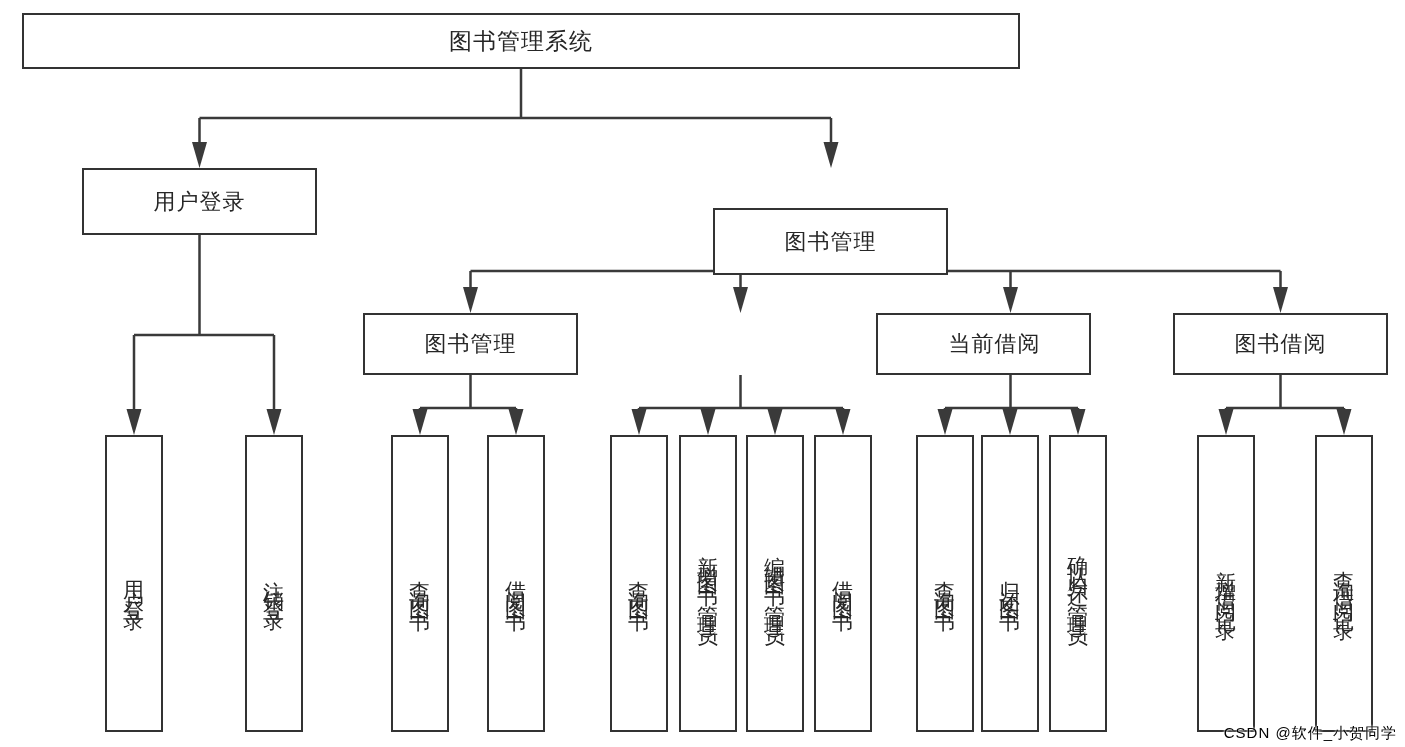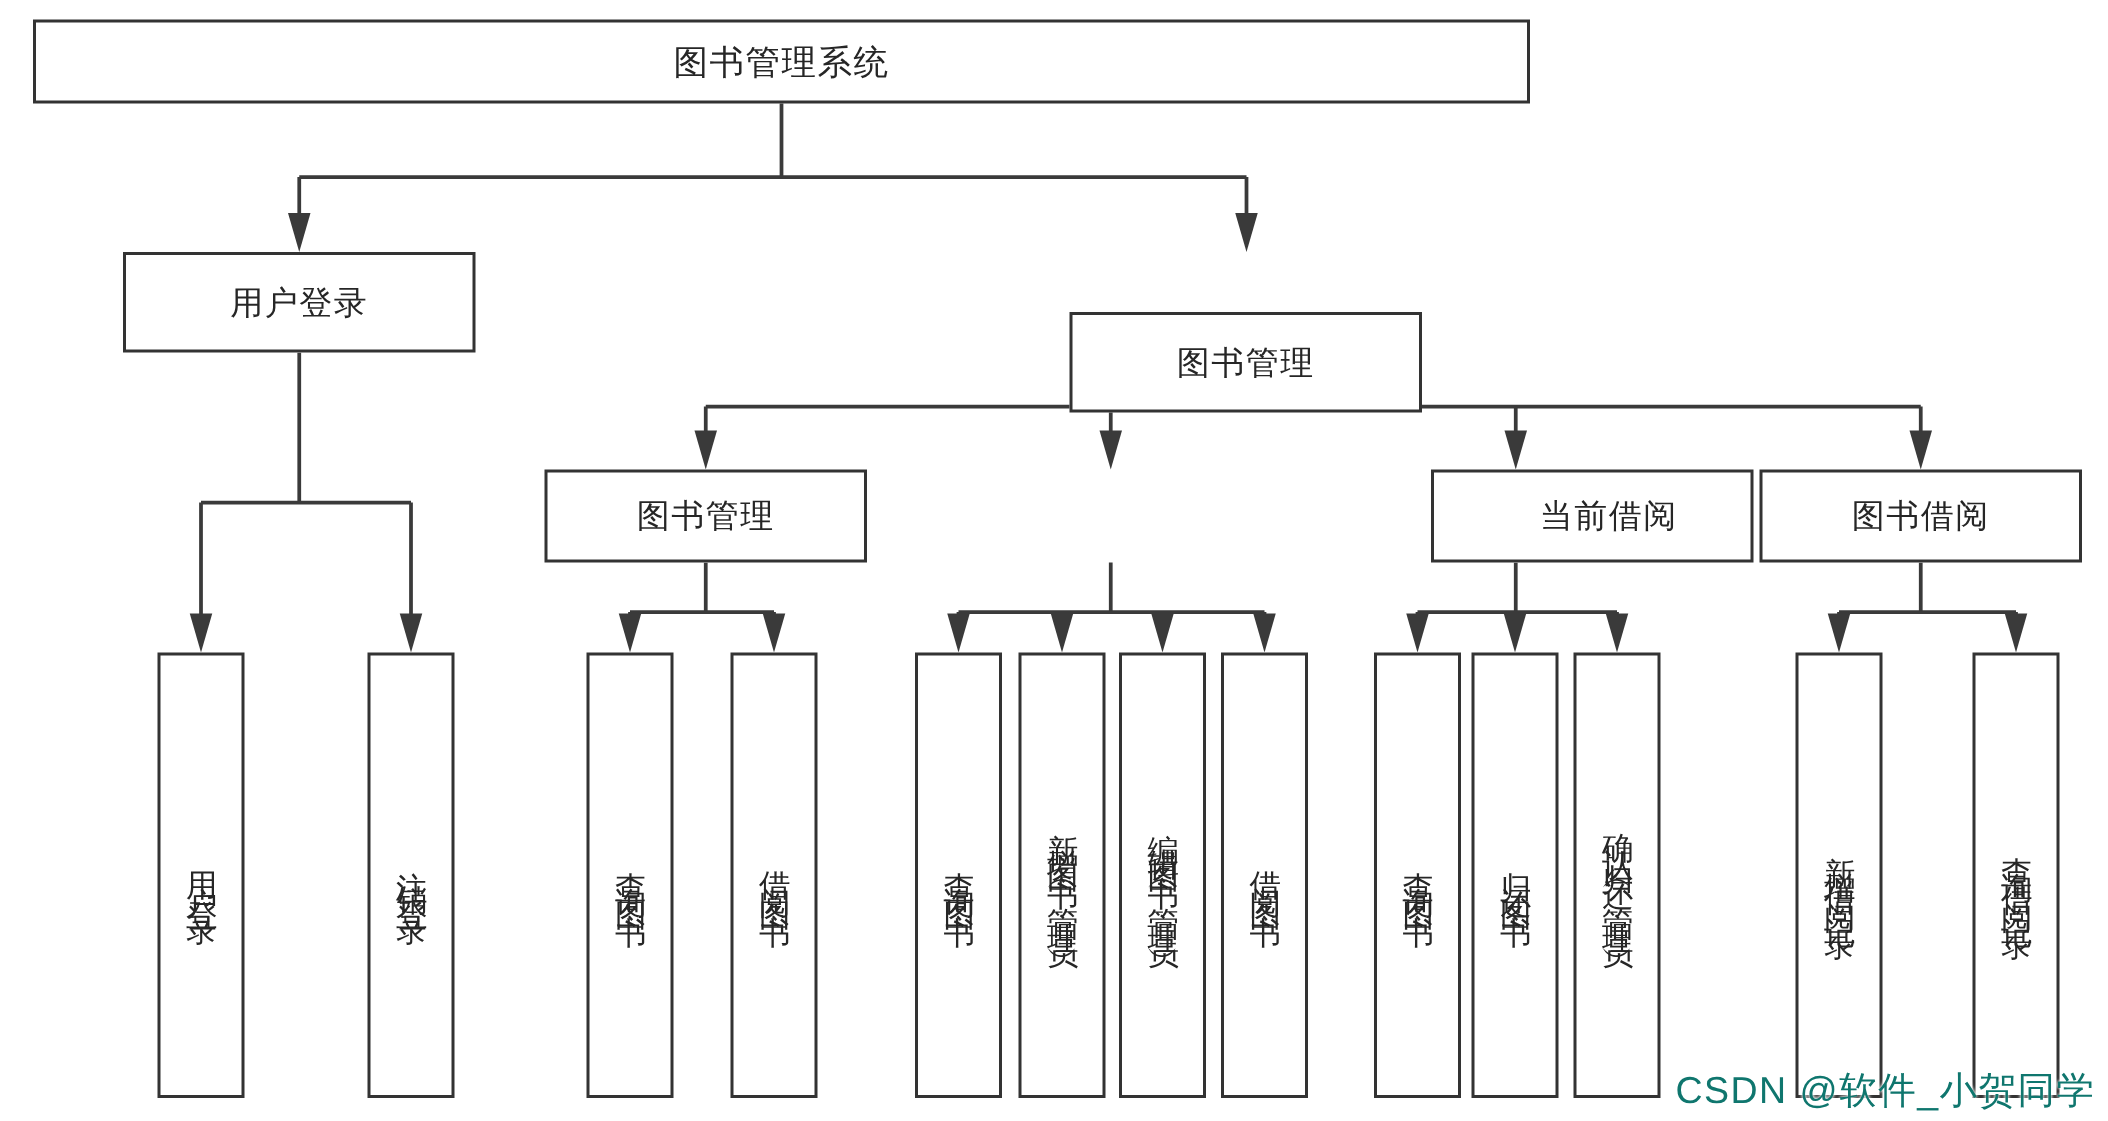--- a/index.html
+++ b/index.html
@@ -46,22 +46,22 @@
     text-orientation: mixed;
     font-size: 21px;
     font-weight: 500;
     letter-spacing: 10px;
     line-height: 1;
   }
   .watermark {
     position: absolute;
     right: 8px;
     bottom: 4px;
-    font-size: 25px;
-    color: #0f766e;
+    font-size: 15px;
+    color: #000000;
     letter-spacing: 1px;
     text-shadow: 0 0 3px #ffffff, 0 0 2px #ffffff;
     white-space: nowrap;
     z-index: 5;
   }
   .line {
     stroke: #3a3a3a;
     stroke-width: 2.5;
     fill: none;
   }
@@ -132,21 +132,21 @@
   <div class="node hbox" style="left:82px; top:168px; width:235px; height:67px;">
     <span>用户登录</span>
   </div>
   <div class="node hbox" style="left:713px; top:168px; width:235px; height:67px;margin-top:40px;">
     <span>图书管理</span>
   </div>
 
   <div class="node hbox" style="left:363px; top:313px; width:215px; height:62px;">
     <span>图书管理</span>
   </div>
-  <div class="node hbox" style="left:954px; top:313px; width:215px; height:62px;padding-left:22px;">
+  <div class="node hbox" style="left:876px; top:313px; width:215px; height:62px;padding-left:22px;">
     <span>当前借阅</span>
   </div>
   <div class="node hbox" style="left:1173px; top:313px; width:215px; height:62px;">
     <span>图书借阅</span>
   </div>
 
   <div class="node vbox" style="left:105px; top:435px; width:58px; height:297px;">
     <span>用户登录</span>
   </div>
   <div class="node vbox" style="left:245px; top:435px; width:58px; height:297px;">

